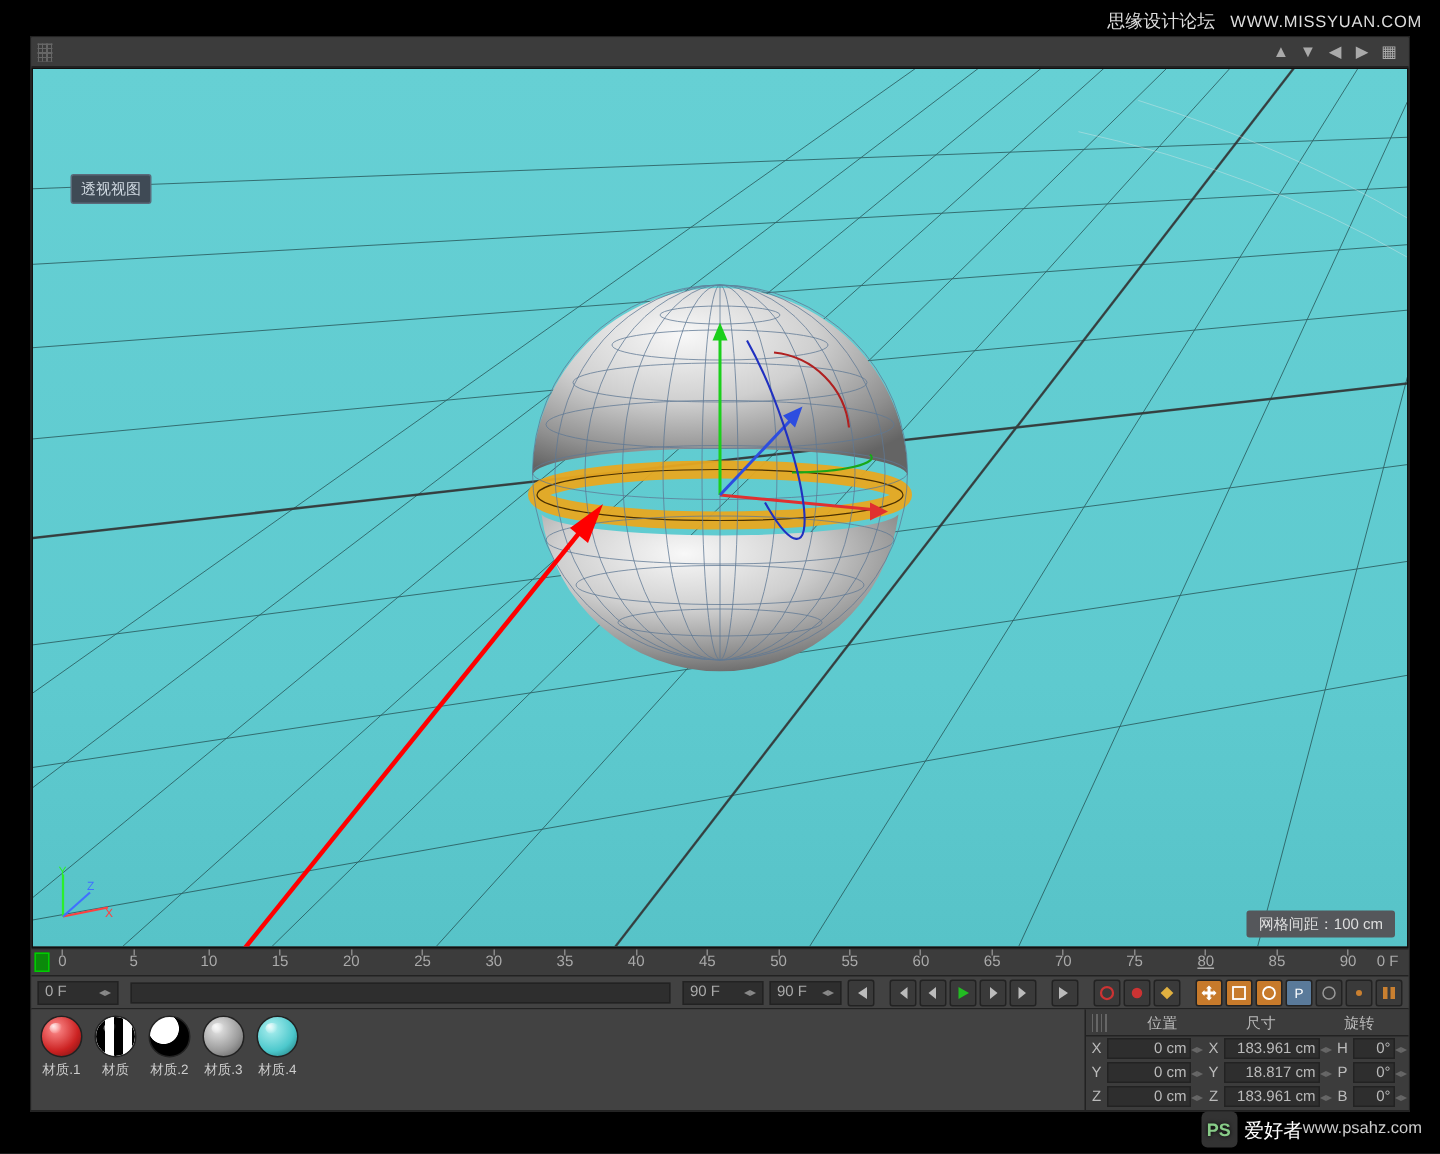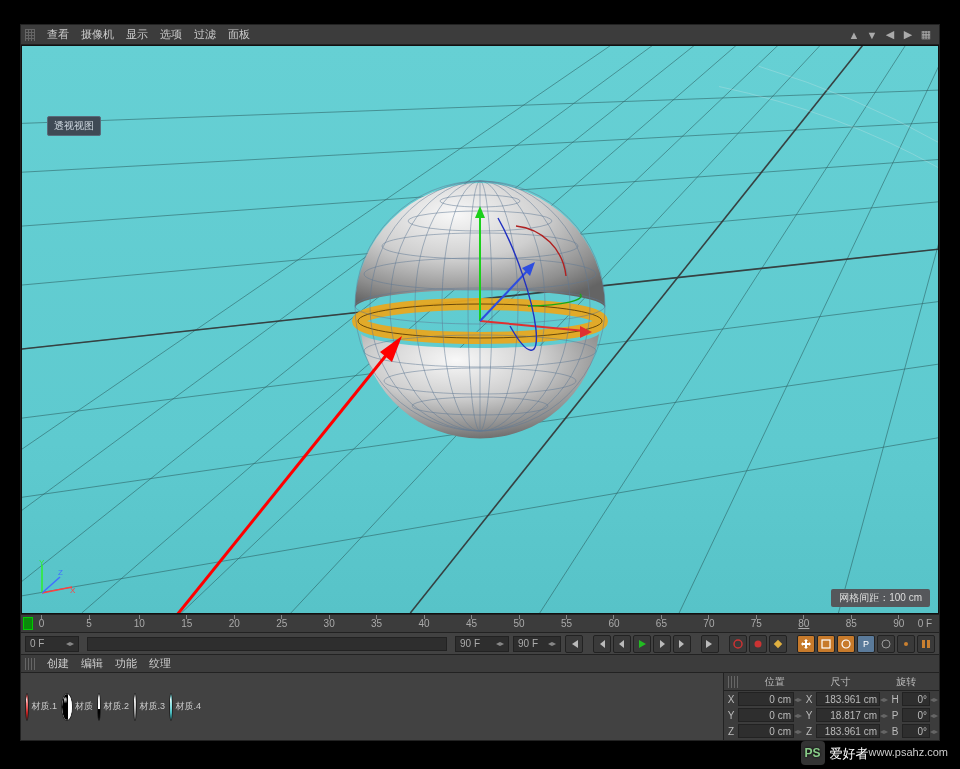--- a/index.html
+++ b/index.html
@@ -58,21 +58,21 @@
 .mode-btn.grey { background: #3a3a3a; }
 
 
 .mat-bar { height: 18px; background: #3c3c3c; display: flex; align-items: center; padding: 0 4px; font-size: 11px; color: #ccc; border-top: 1px solid #222; }
 .mat-bar .grip { width: 10px; height: 12px; background: repeating-linear-gradient(90deg,#666,#666 1px,transparent 1px,transparent 3px); margin-right: 6px; }
 .mat-bar .menu-item { padding: 0 6px; cursor: pointer; }
 
 
 .bottom-split { display: flex; height: 68px; border-top: 1px solid #222; }
 .mat-panel { flex: 1; background: #424242; display: flex; padding: 4px; gap: 4px; }
-.mat-slot { width: 32px; display: flex; flex-direction: row; align-items: center; gap: 2px; }
+.mat-slot { width: 32px; display: flex; flex-direction: column; align-items: center; gap: 2px; }
 .mat-ball { width: 28px; height: 28px; border-radius: 50%; position: relative; border: 1px solid #222; }
 .mat-ball::after { content: ''; position: absolute; left: 18%; top: 14%; width: 34%; height: 30%; border-radius: 50%; background: radial-gradient(circle at 30% 30%, rgba(255,255,255,0.85), rgba(255,255,255,0) 70%); }
 .mat-ball.red { background: radial-gradient(circle at 35% 30%, #ff9090, #cc2222 60%, #661010); }
 .mat-ball.stripe { background: #fff; overflow: hidden; }
 .mat-ball.stripe::before { content: ''; position: absolute; inset: 0; background: repeating-linear-gradient(90deg,#000 0,#000 6px,#fff 6px,#fff 12px); border-radius: 50%; }
 .mat-ball.bw { background: radial-gradient(circle at 35% 30%, #fff, #fff 40%, #000 42%, #000); }
 .mat-ball.grey { background: radial-gradient(circle at 35% 30%, #e8e8e8, #9a9a9a 60%, #555); }
 .mat-ball.cyan { background: radial-gradient(circle at 35% 30%, #aef0f0, #4cc8cc 60%, #1a6e70); }
 .mat-label { font-size: 9px; color: #ccc; white-space: nowrap; }
 
@@ -88,33 +88,29 @@
 
 .watermark-bottom { position: absolute; right: 12px; bottom: 4px; color: #fff; font-size: 13px; display: flex; align-items: center; z-index: 100; text-shadow: 0 0 3px #000; text-align: center; }
 .wb-logo { width: 24px; height: 24px; background: #333; border-radius: 4px; display: flex; align-items: center; justify-content: center; font-weight: bold; font-size: 12px; margin-right: 5px; color: #8c8; }
 .wb-text { display: flex; flex-direction: row; line-height: 1; }
 .wb-text span:last-child { font-size: 11px; color: #ccc; }
 </style>
 </head>
 <body>
 
 <div class="page-wrap">
+  <div class="watermark-top">
+    <span>思缘设计论坛</span>
+    <span>WWW.MISSYUAN.COM</span>
+  </div>
 
   <div class="app">
 
     <div class="view-toolbar">
       <div class="grip"></div>
-      <div id="view-menu-items" style="display: flex;">
-          <span class="menu-item">查看</span>
-          <span class="menu-item">摄像机</span>
-          <span class="menu-item">显示</span>
-          <span class="menu-item">选项</span>
-          <span class="menu-item">过滤</span>
-          <span class="menu-item">面板</span>
-        </div>
       <div class="spacer"></div>
       <div class="nav-btn">▲</div>
       <div class="nav-btn">▼</div>
       <div class="nav-btn">◀</div>
       <div class="nav-btn">▶</div>
       <div class="nav-btn">▦</div>
     </div>
 
     <div class="tag-chip">透视视图</div>
 
@@ -359,29 +355,20 @@
           </div>
         <div class="mode-btn grey">
             <svg width="12" height="12" viewBox="0 0 12 12">
               <rect x="2" y="2" width="3" height="8" fill="#ca8030"></rect>
               <rect x="7" y="2" width="3" height="8" fill="#ca8030"></rect>
             </svg>
           </div>
       </div>
     </div>
 
-    <div class="mat-bar">
-      <div class="grip"></div>
-      <div id="mat-menu-items" style="display: flex;">
-          <span class="menu-item">创建</span>
-          <span class="menu-item">编辑</span>
-          <span class="menu-item">功能</span>
-          <span class="menu-item">纹理</span>
-        </div>
-    </div>
 
     <div class="bottom-split">
       <div class="mat-panel" id="mat-panel">
           <div class="mat-slot">
             <div class="mat-ball red"></div>
             <div class="mat-label">材质.1</div>
           </div>
           <div class="mat-slot">
             <div class="mat-ball stripe"></div>
             <div class="mat-label">材质</div>

